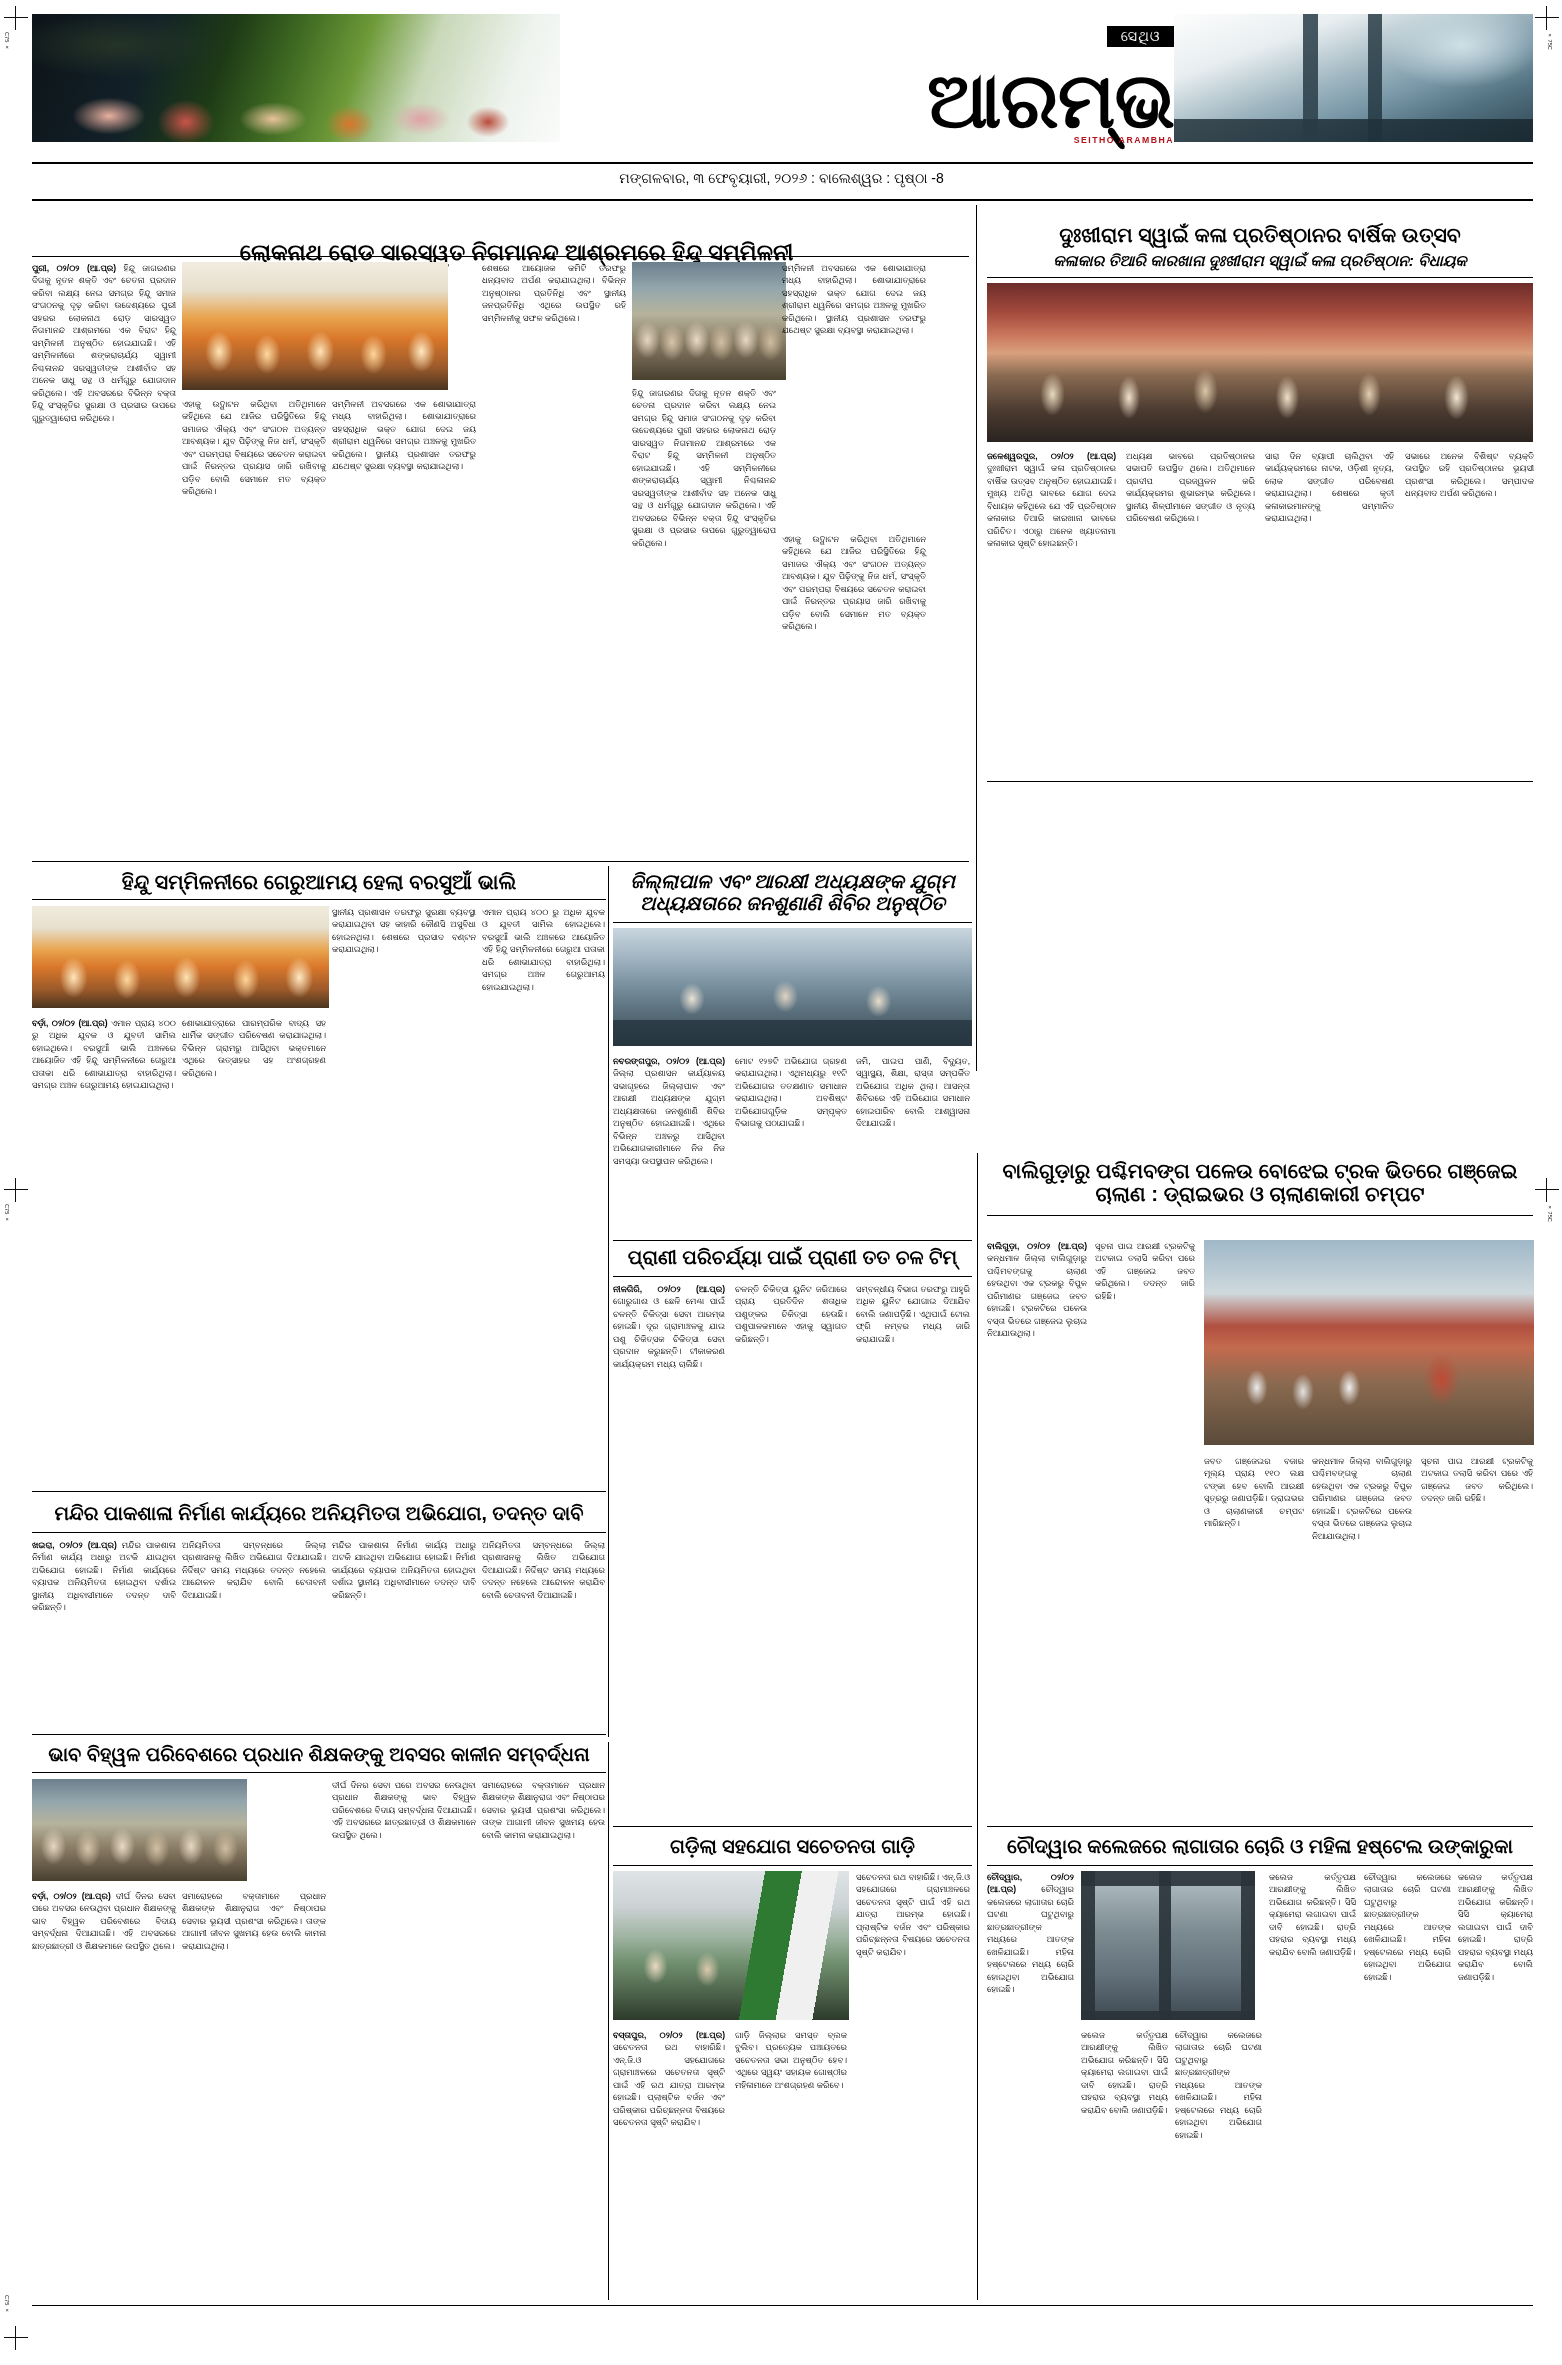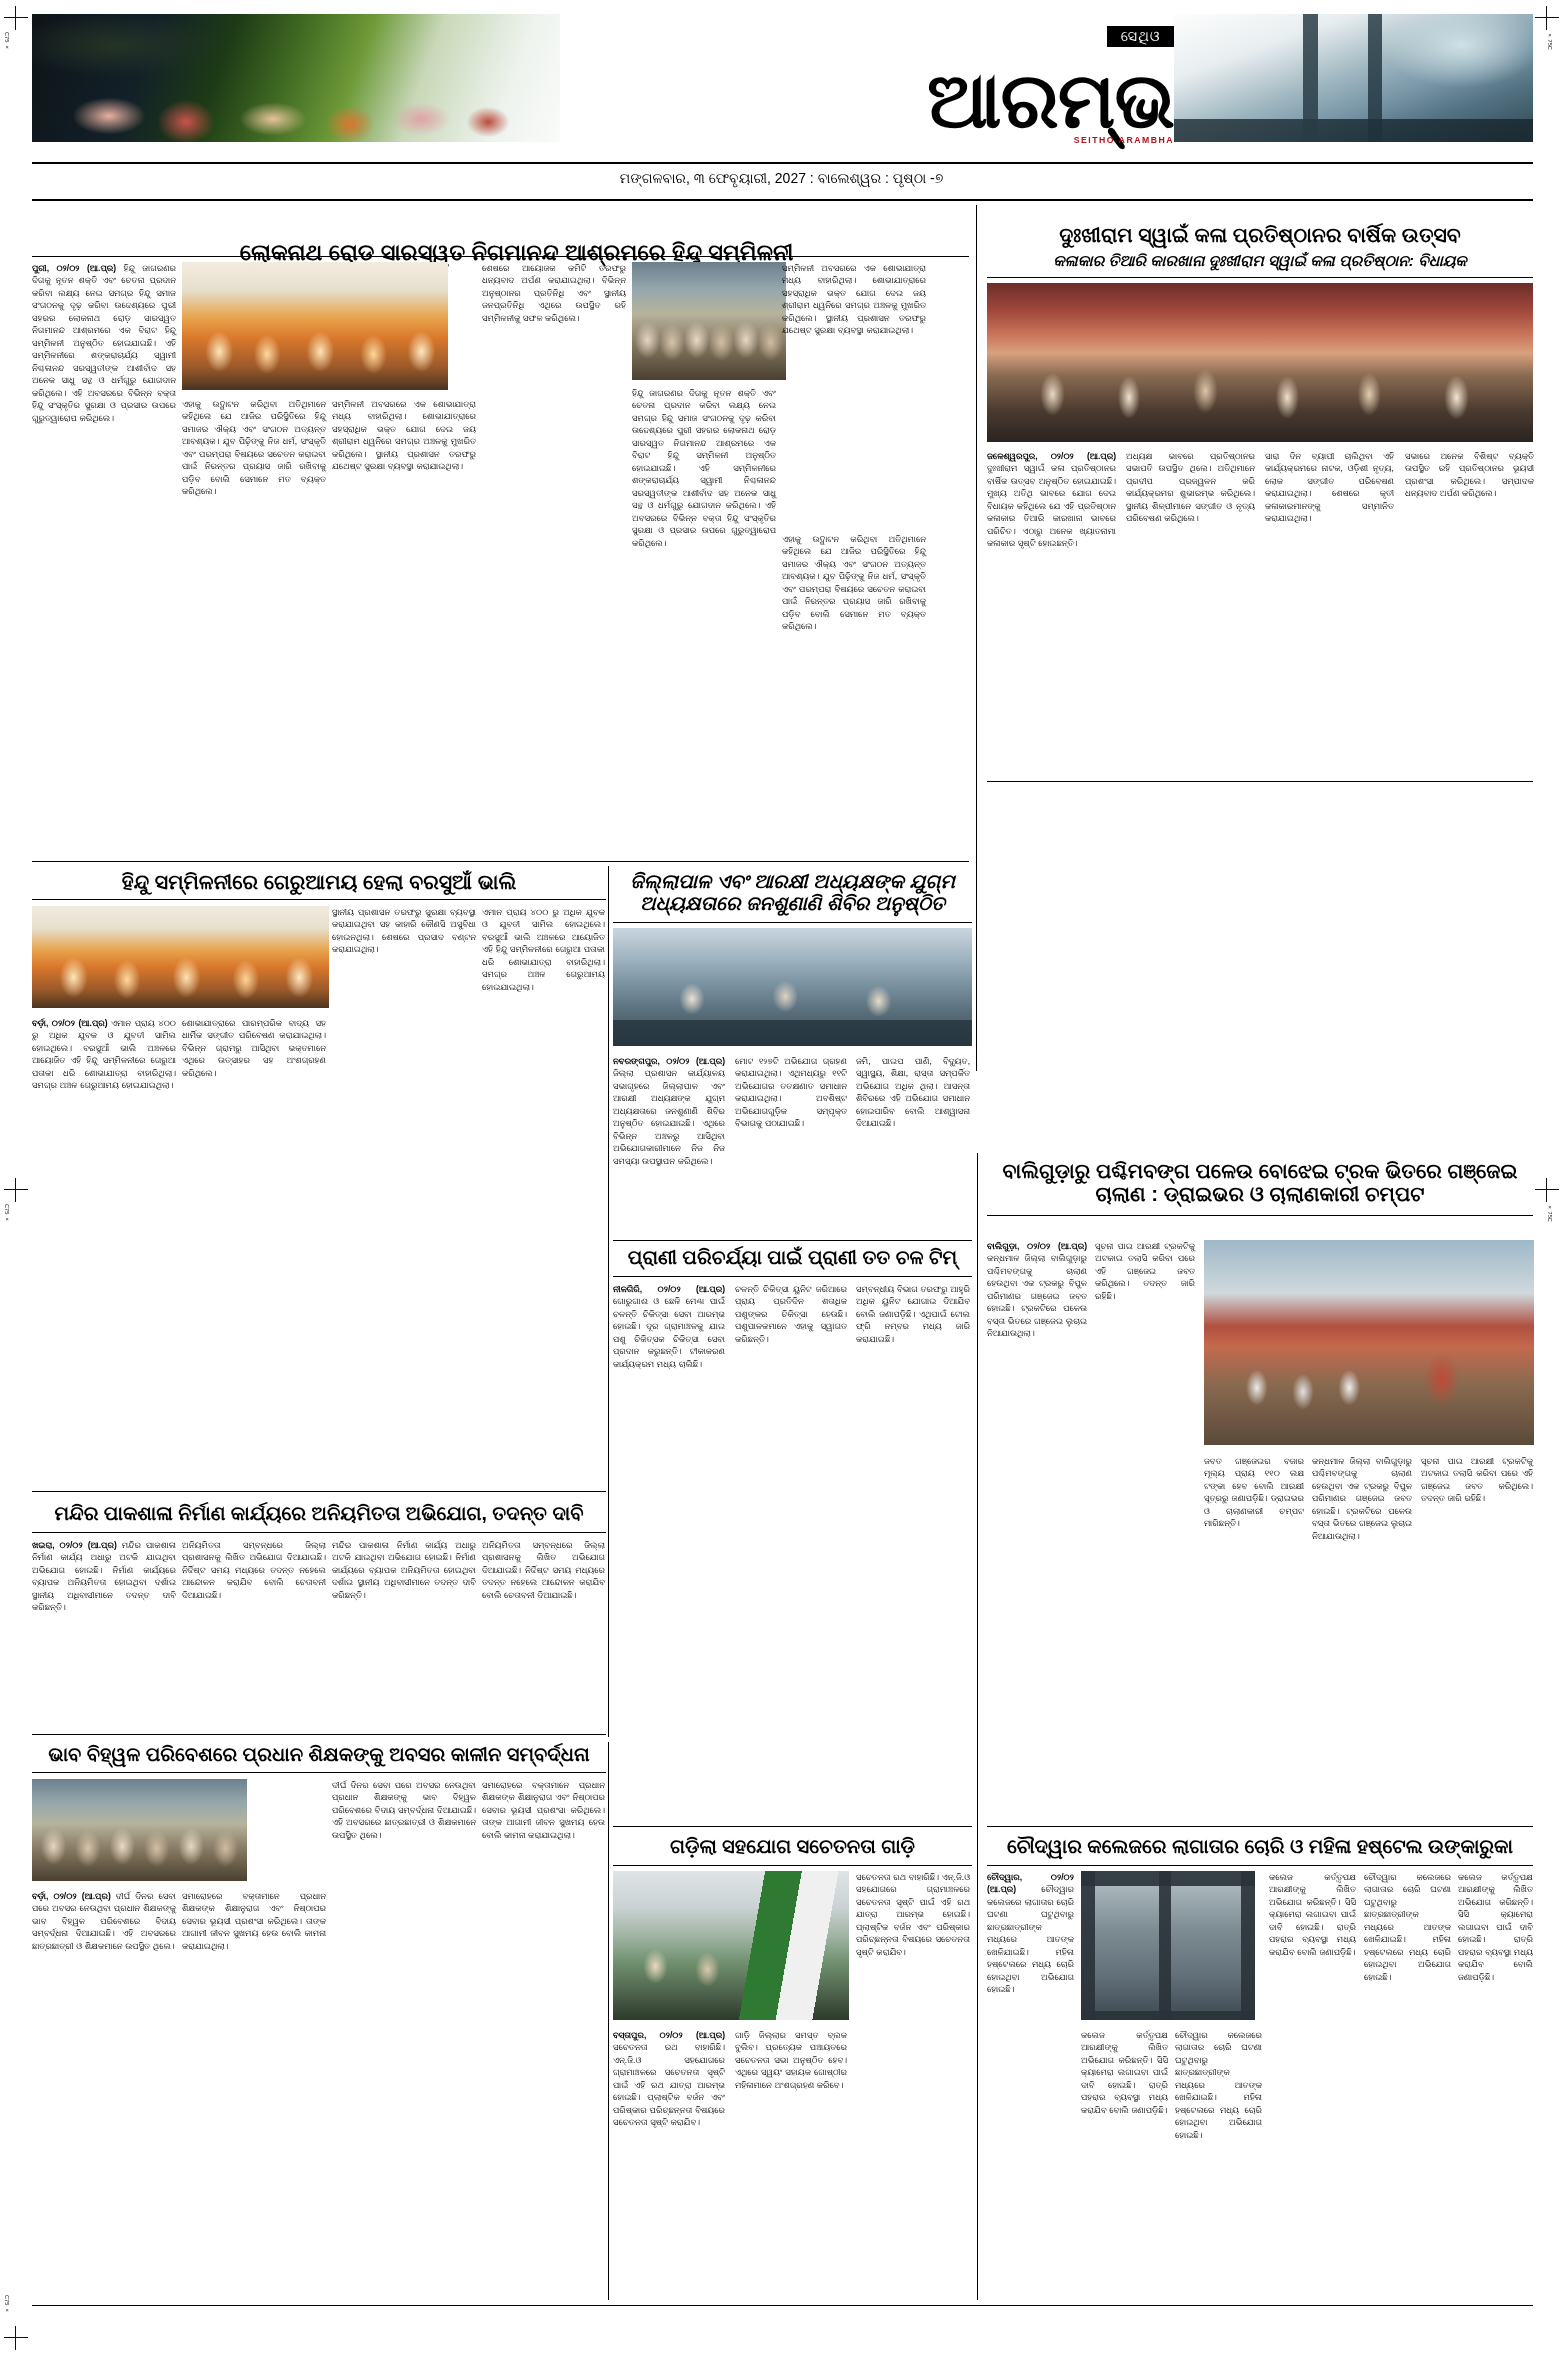--- a/index.html
+++ b/index.html
@@ -127,21 +127,21 @@
   <div class="masthead">
     <div class="mh-img mh-left"></div>
     <div class="mh-center">
       <div class="mh-kicker">ସେଥିଓ</div>
       <div class="mh-logo">ଆରମ୍ଭ</div>
       <div class="mh-sub">SEITHO ARAMBHA</div>
     </div>
     <div class="mh-img mh-right"></div>
   </div>
   <div class="mh-rule"></div>
-  <div class="mh-date">ମଙ୍ଗଳବାର, ୩ ଫେବୃୟାରୀ, 2027 : ବାଲେଶ୍ୱର : ପୃଷ୍ଠା -୭</div>
+  <div class="mh-date">ମଙ୍ଗଳବାର, ୩ ଫେବୃୟାରୀ, ୨୦୨୬ : ବାଲେଶ୍ୱର : ପୃଷ୍ଠା -8</div>
 
   <div class="rule-h" style="left:32px;top:199px;width:1501px;height:1.5px;"></div>
 
   <div class="rule-v" style="left:976px;top:205px;height:866px;width:1px;"></div>
 
   <h1 class="hl" style="left:32px;top:224px;width:937px;font-size:22.5px;margin:16px;">ଲୋକନାଥ ରୋଡ ସାରସ୍ୱତ ନିଗମାନନ୍ଦ ଆଶ୍ରମରେ ହିନ୍ଦୁ ସମ୍ମିଳନୀ</h1>
   <div class="rule-h" style="left:32px;top:256px;width:937px;"></div>
 
   <div class="photo ph-saffron" style="left:182px;top:262px;width:266px;height:128px;"></div>
 

